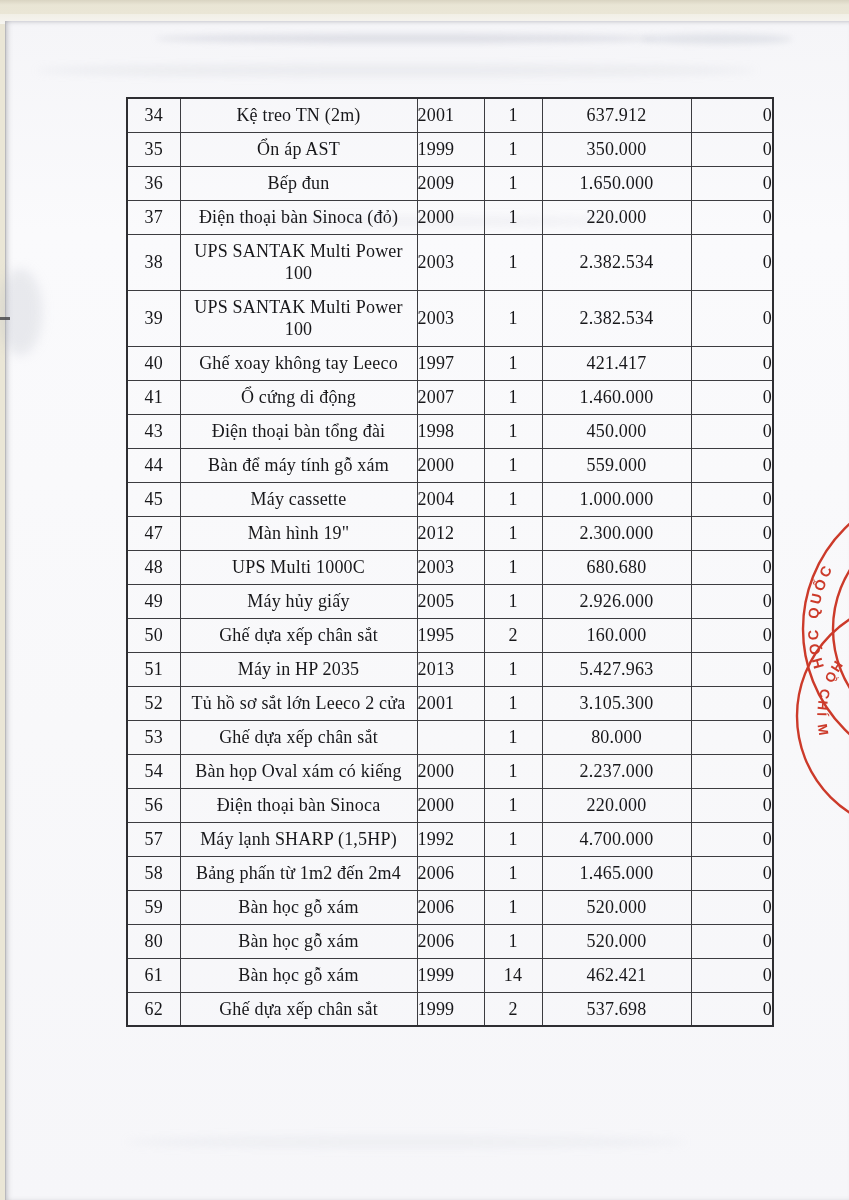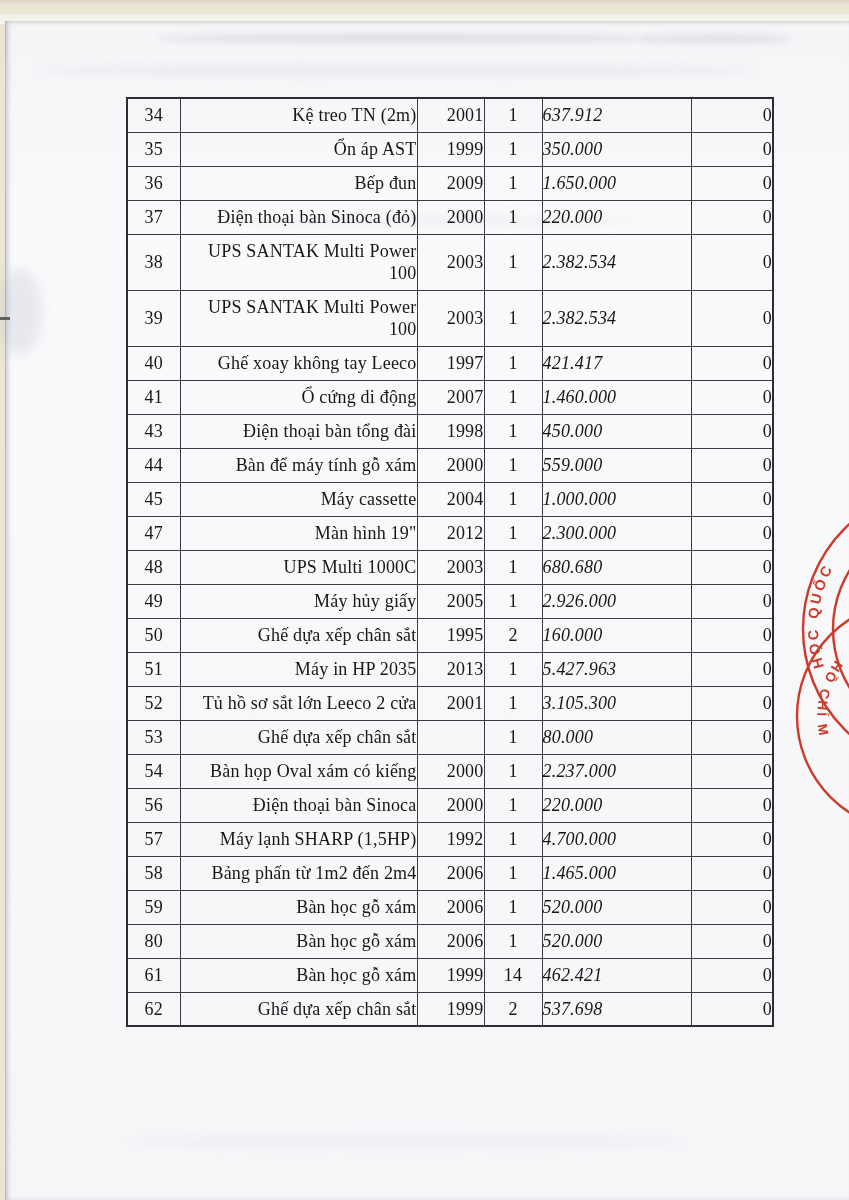--- a/index.html
+++ b/index.html
@@ -43,24 +43,24 @@
   table.inventory td{
     border:1.6px solid #3c3c40;
     vertical-align:middle;
     line-height:1.25;
     padding:1px 0;
     letter-spacing:.2px;
   }
   tr.row{height:34px;}
   tr.row.tall{height:56px;}
   td.c-no{text-align:center;}
-  td.c-name{text-align:right;padding-left:9px;padding-right:12px;}
-  td.c-year{text-align:right;}
+  td.c-name{text-align:center;padding-left:9px;padding-right:12px;}
+  td.c-year{text-align:left;}
   td.c-qty{text-align:center;}
-  td.c-value{text-align:left;padding-right:9px;font-style:italic;}
+  td.c-value{text-align:center;padding-right:9px;}
   td.c-zero{text-align:right;padding-right:13px;}
 
   svg.stamp{position:absolute;left:781px;top:495px;}
   .stamp-arc{fill:none;stroke-width:2.4;}
   .stamp-text{font-family:"Liberation Sans","DejaVu Sans",sans-serif;font-weight:bold;}
 </style>
 </head>
 <body>
 
 <div class="scan-strip-top"></div>

